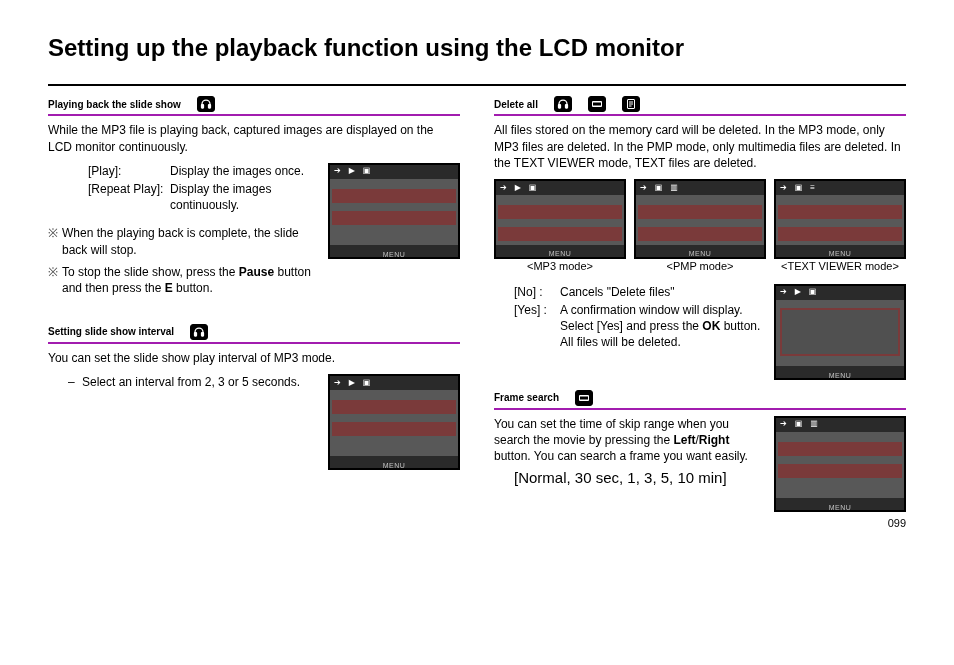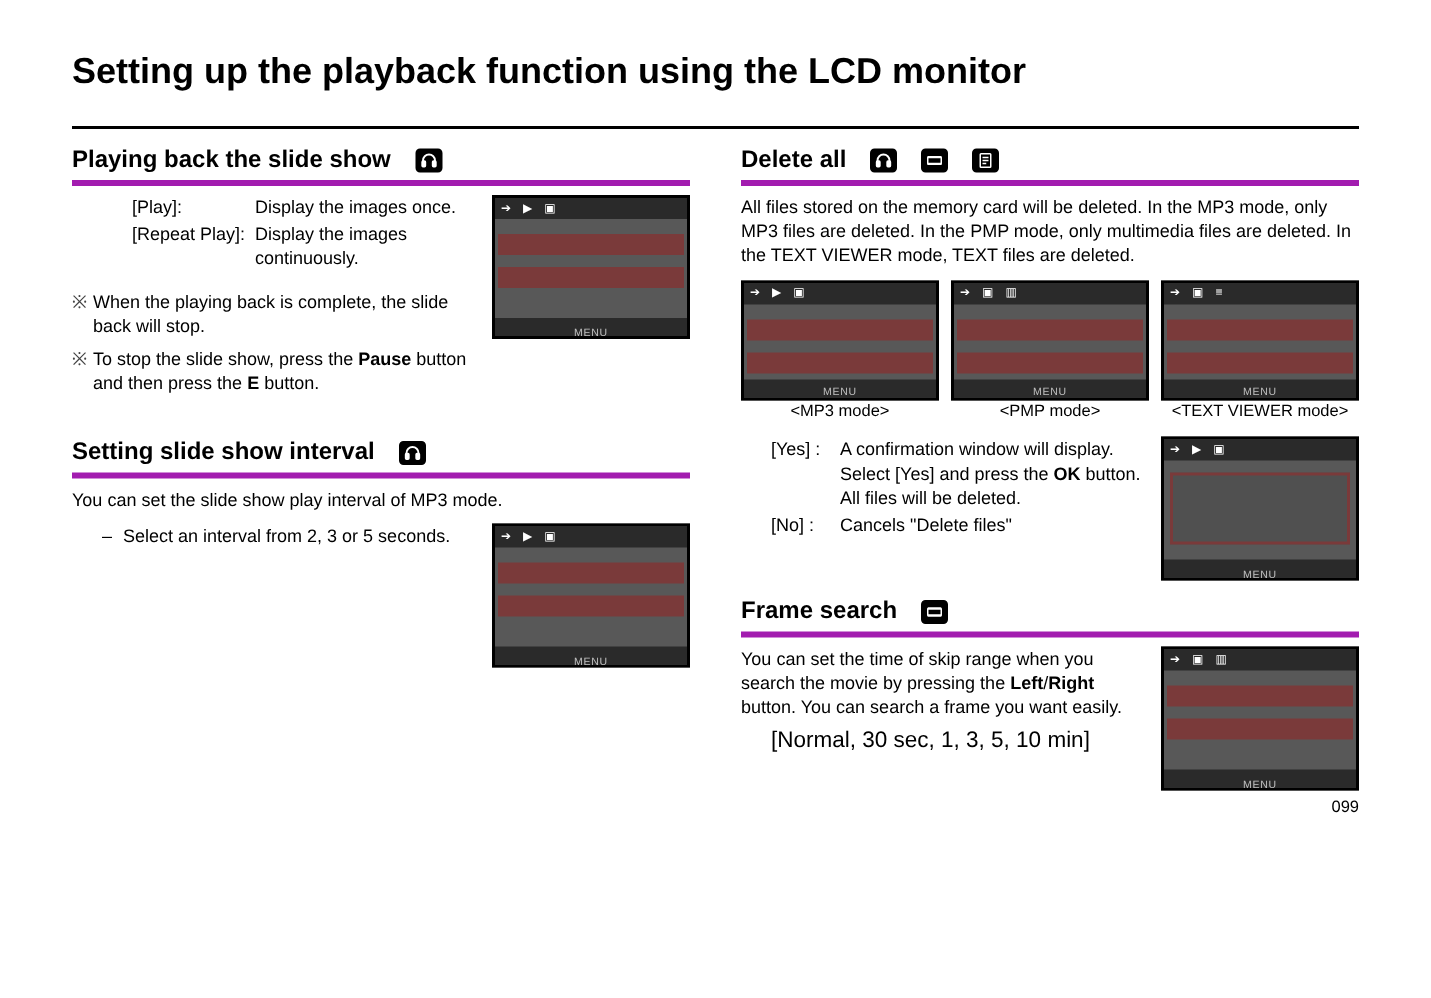--- a/index.html
+++ b/index.html
@@ -20,23 +20,23 @@
     padding-bottom: 20px;
     margin-bottom: 10px;
   }
   .columns {
     display: flex;
     gap: 34px;
   }
   .col { flex: 1; }
 
   .section-heading {
-    font-size: 16px;
+    font-size: 10px;
     font-weight: bold;
-    border-bottom: 4px solid #a21caf;
+    border-bottom: 2px solid #a21caf;
     padding-bottom: 2px;
     margin-bottom: 6px;
     display: flex;
     align-items: center;
     gap: 16px;
   }
   .icon {
     display: inline-flex;
     align-items: center;
     justify-content: center;
@@ -125,20 +125,21 @@
     <div class="section-heading">
       <span>Playing back the slide show</span>
       <span class="icon">
         <svg viewBox="0 0 24 24" fill="none" stroke="#fff" stroke-width="2.5">
             <path d="M4 14v-2a8 8 0 0 1 16 0v2"></path>
             <rect x="3" y="13" width="4" height="7" rx="1" fill="#fff"></rect>
             <rect x="17" y="13" width="4" height="7" rx="1" fill="#fff"></rect>
           </svg>
       </span>
     </div>
+    <p class="intro">While the MP3 file is playing back, captured images are displayed on the LCD monitor continuously.</p>
 
     <div class="row-with-fig">
       <div class="row-text">
         <div class="indent-block">
           <div class="def-row">
             <span class="def-key">[Play]:</span>
             <span>Display the images once.</span>
           </div>
           <div class="def-row">
             <span class="def-key">[Repeat Play]:</span>
@@ -271,26 +272,26 @@
         </div>
         <div>&lt;TEXT VIEWER mode&gt;</div>
       </div>
     </div>
 
     <div class="spacer-sm"></div>
 
     <div class="row-with-fig">
       <div class="row-text indent-block">
         <div class="kv-row">
+          <span class="kv-key">[No] :</span>
+          <span class="kv-val">Cancels "Delete files"</span>
+        </div>
+        <div class="kv-row">
           <span class="kv-key">[Yes] :</span>
           <span class="kv-val">A confirmation window will display. Select [Yes] and press the <b>OK</b> button. All files will be deleted.</span>
-        </div>
-        <div class="kv-row">
-          <span class="kv-key">[No] :</span>
-          <span class="kv-val">Cancels "Delete files"</span>
         </div>
       </div>
       <div class="lcd">
         <div class="lcd-top">
             <span class="sym">➔</span>
             <span class="sym">▶</span>
             <span class="sym">▣</span>
           </div>
         <div class="lcd-mid"></div>
         <div class="lcd-bottom"><span class="menu">MENU</span></div>

